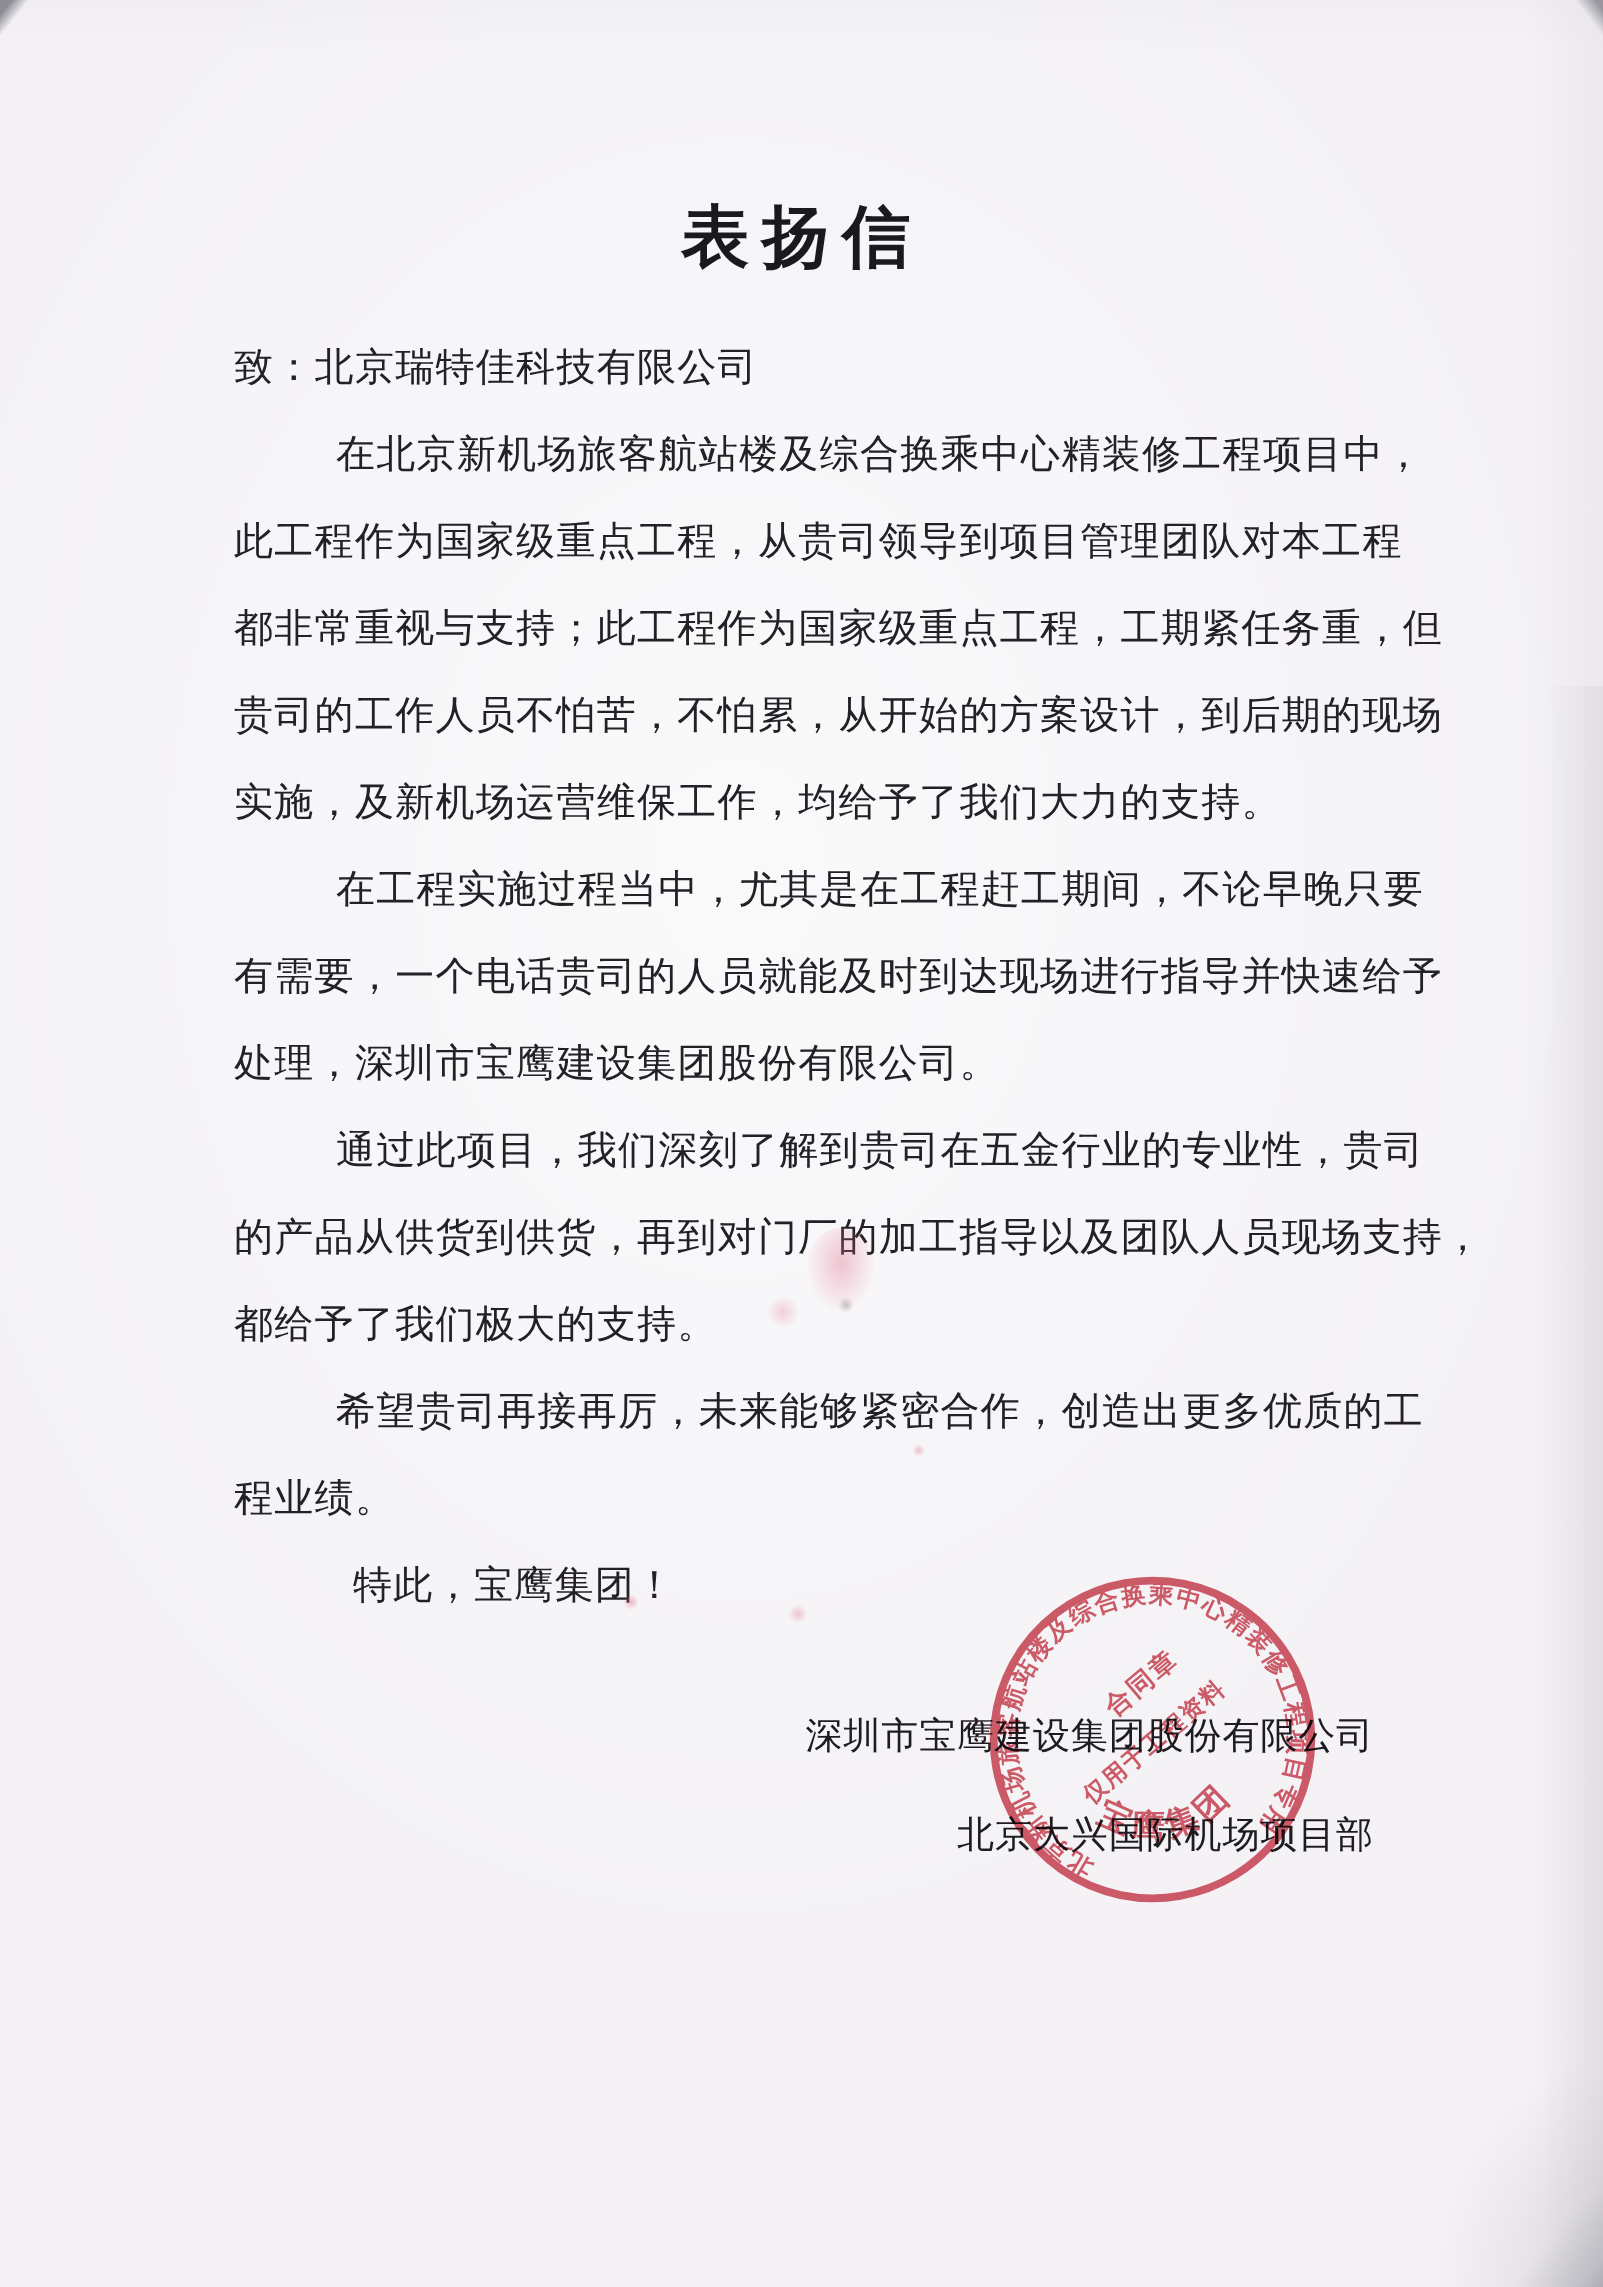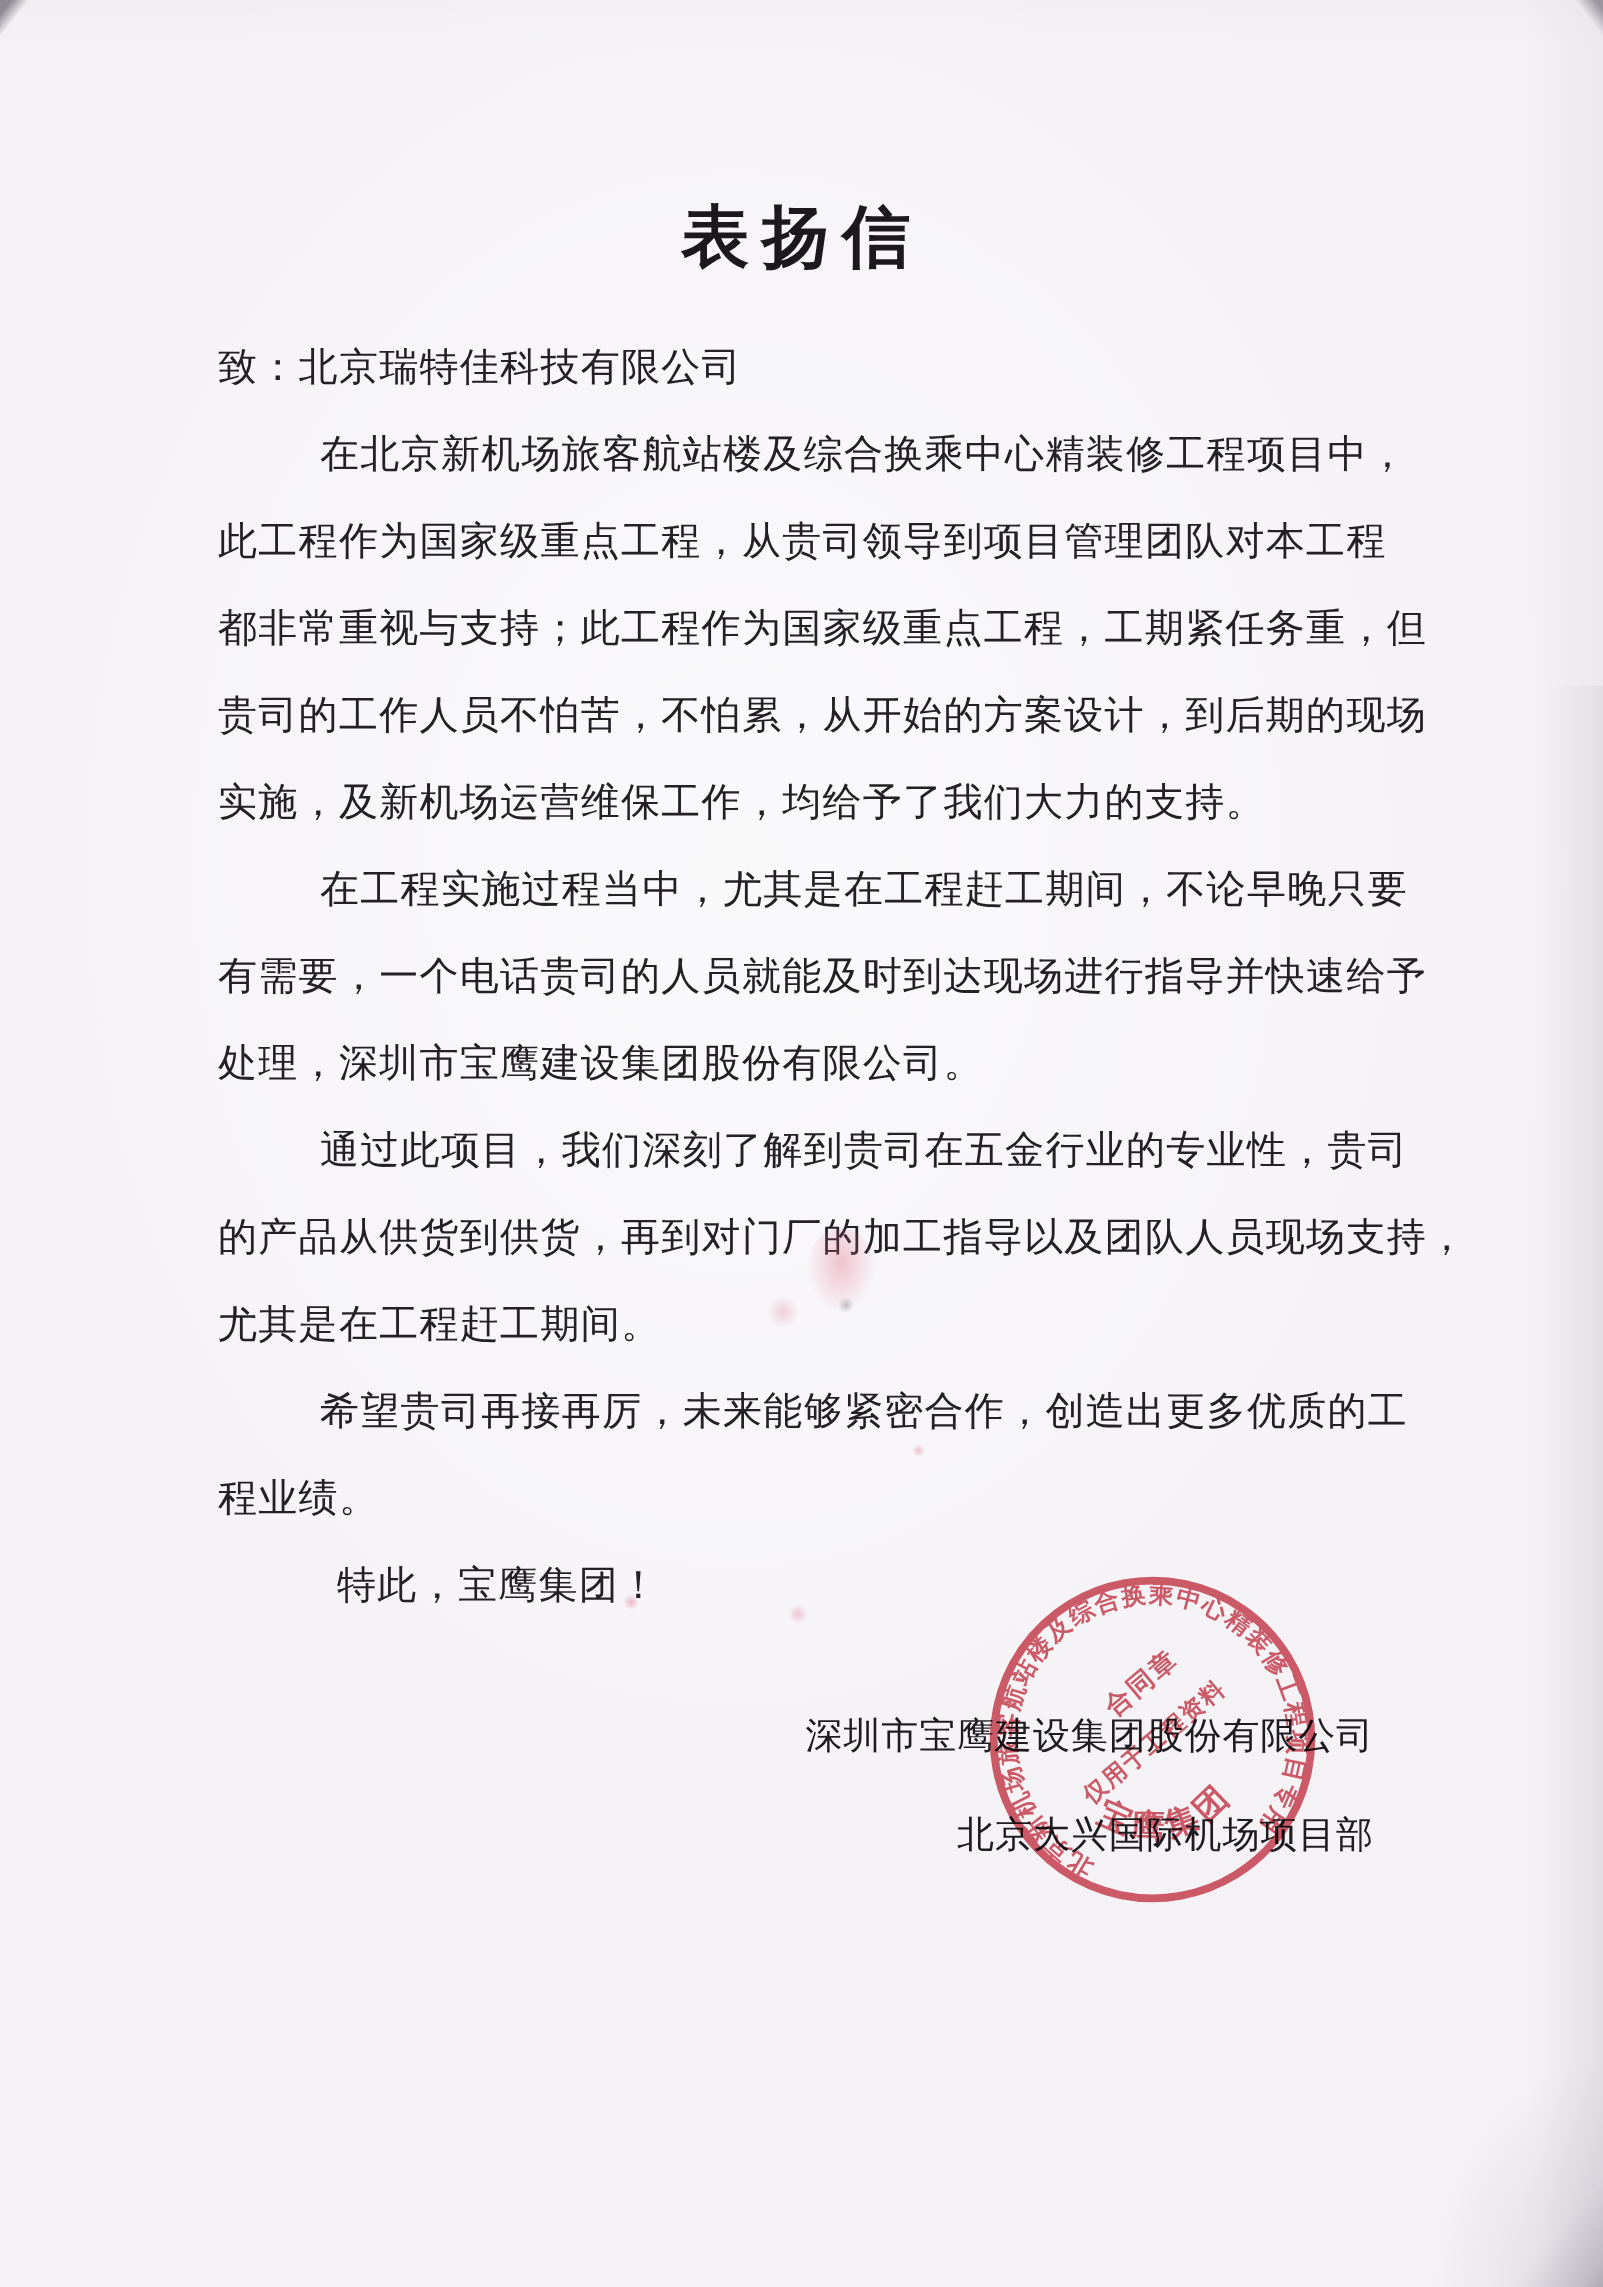--- a/index.html
+++ b/index.html
@@ -28,21 +28,21 @@
       radial-gradient(ellipse 232px 303px at 100% 100%, rgba(110,105,120,.18), rgba(110,105,120,0) 75%);}
   .edge-right{position:absolute;right:0;top:30%;width:62px;height:70%;
     background:linear-gradient(to right, rgba(110,105,120,0), rgba(110,105,120,.08));}
 
   .title{
     position:absolute;top:194px;left:0;width:100%;
     text-align:center;font-size:68px;font-weight:600;
     letter-spacing:12.5px;line-height:86px;margin:0;color:#1b191d;
   }
   .letter{
-    position:absolute;left:218px;top:323px;width:1194px;
+    position:absolute;left:234px;top:323px;width:1194px;
     font-size:39px;letter-spacing:1.3px;
   }
   .line{height:87px;line-height:87px;white-space:nowrap;}
   .indent{padding-left:102px;}
   .indent-closing{padding-left:119px;}
 
   .signature{
     position:absolute;top:1709px;right:230px;
     text-align:right;font-size:37px;letter-spacing:0.9px;color:#1e1c21;
   }
@@ -91,21 +91,21 @@
         <div class="line indent">在北京新机场旅客航站楼及综合换乘中心精装修工程项目中，</div>
         <div class="line">此工程作为国家级重点工程，从贵司领导到项目管理团队对本工程</div>
         <div class="line">都非常重视与支持；此工程作为国家级重点工程，工期紧任务重，但</div>
         <div class="line">贵司的工作人员不怕苦，不怕累，从开始的方案设计，到后期的现场</div>
         <div class="line">实施，及新机场运营维保工作，均给予了我们大力的支持。</div>
         <div class="line indent">在工程实施过程当中，尤其是在工程赶工期间，不论早晚只要</div>
         <div class="line">有需要，一个电话贵司的人员就能及时到达现场进行指导并快速给予</div>
         <div class="line">处理，深圳市宝鹰建设集团股份有限公司。</div>
         <div class="line indent">通过此项目，我们深刻了解到贵司在五金行业的专业性，贵司</div>
         <div class="line">的产品从供货到供货，再到对门厂的加工指导以及团队人员现场支持，</div>
-        <div class="line">尤其是在工程赶工期间。</div>
+        <div class="line">都给予了我们极大的支持。</div>
         <div class="line indent">希望贵司再接再厉，未来能够紧密合作，创造出更多优质的工</div>
         <div class="line">程业绩。</div>
       </div>
     <div class="line indent-closing">特此，宝鹰集团！</div>
   </div>
 
   <div class="signature">
     <div class="sig-company">深圳市宝鹰建设集团股份有限公司</div>
     <div class="sig-dept">北京大兴国际机场项目部</div>
   </div>

